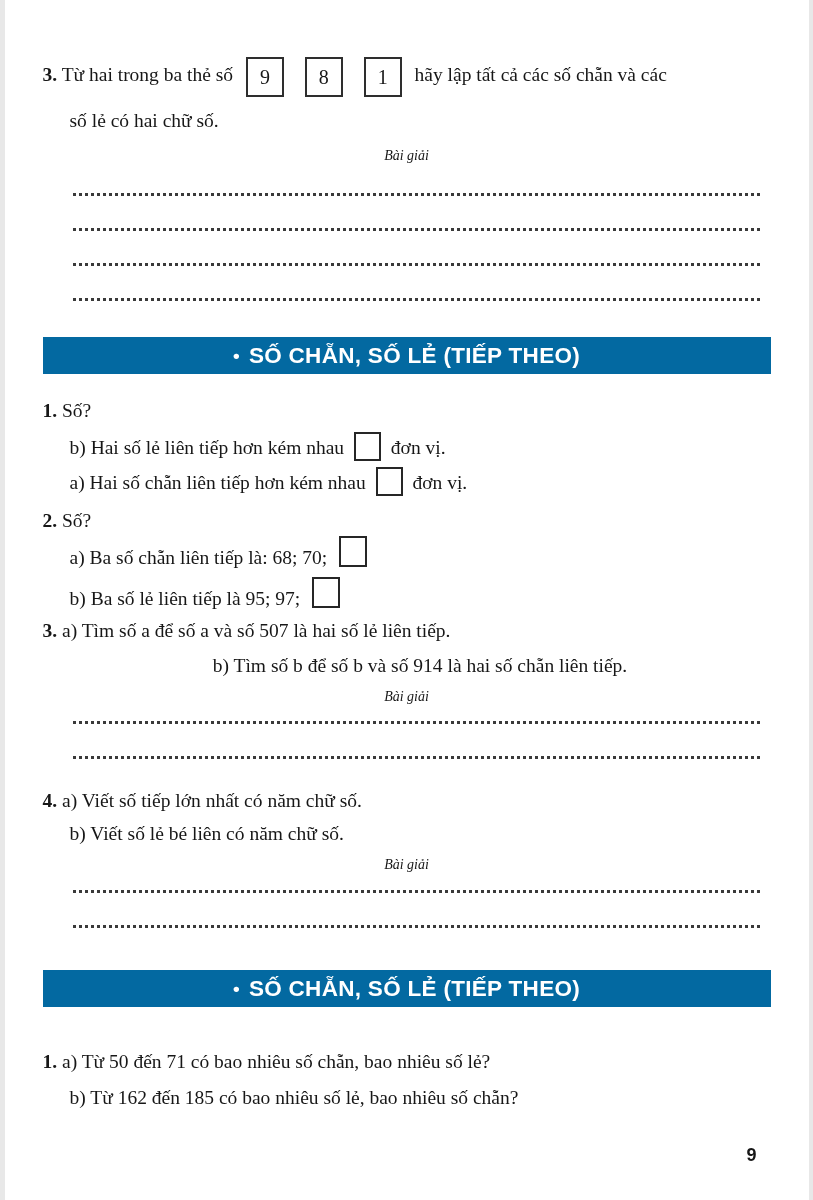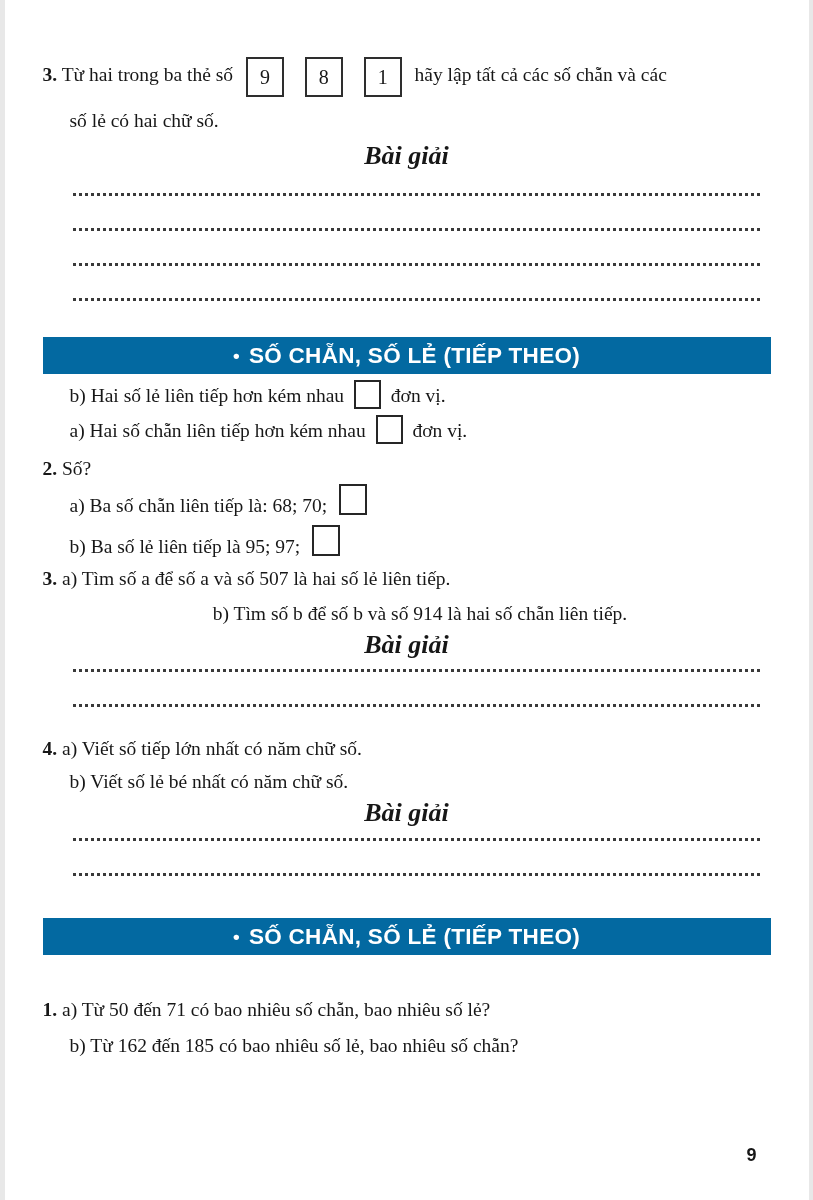--- a/index.html
+++ b/index.html
@@ -16,21 +16,21 @@
   .num-card {
     display:inline-flex; align-items:center; justify-content:center;
     width:38px; height:40px; border:2px solid #2e2e2e; background:#fff;
     font-size:20px; line-height:1; margin:0 8px; vertical-align:middle;
   }
   .blank-box {
     display:inline-block; width:27px; height:29px; border:2px solid #262626;
     background:#fff; vertical-align:-7px; margin:0 5px;
   }
   .blank-box.raised { width:28px; height:31px; vertical-align:-3px; margin-left:7px; }
-  .solution { text-align:center; font-weight:bold; font-style:italic; font-size:26px; line-height:28px; }
+  .solution { text-align:center; font-weight:normal; font-style:italic; font-size:14px; line-height:28px; }
   .answer-line { height:35px; border-bottom:3px dotted #3a3a3a; margin-left:30px; width:687px; }
   .answer-line.first-short { height:14px; }
   .answer-line.first-mid { height:13px; }
   .banner {
     background:#0369a1; color:#ffffff; height:37px; line-height:37px;
     text-align:center; font-family:"Liberation Sans","DejaVu Sans",sans-serif;
     font-weight:bold; font-size:22.5px; letter-spacing:0.3px;
   }
   .banner .bullet { font-size:19px; margin-right:9px; vertical-align:1px; }
   .page-number {
@@ -63,20 +63,24 @@
     <div class="answer-line first-short"></div>
     <div class="answer-line"></div>
     <div class="answer-line"></div>
     <div class="answer-line"></div>
   </div>
 
   <div class="banner mt36">
     <span class="bullet">•</span><span>SỐ CHẴN, SỐ LẺ (TIẾP THEO)</span>
   </div>
 
+  <div class="line mt22">
+    <span class="qnum">1.</span>
+    <span>Số?</span>
+  </div>
   <div class="line indent mt6">
     <span>b)</span>
     <span>Hai số lẻ liên tiếp hơn kém nhau</span>
     <span class="blank-box"></span>
     <span>đơn vị.</span>
   </div>
   <div class="line indent mt4">
     <span>a)</span>
     <span>Hai số chẵn liên tiếp hơn kém nhau</span>
     <span class="blank-box"></span>
@@ -115,21 +119,21 @@
     <div class="answer-line"></div>
   </div>
 
   <div class="line mt27">
     <span class="qnum">4.</span>
     <span>a)</span>
     <span>Viết số tiếp lớn nhất có năm chữ số.</span>
   </div>
   <div class="line indent mt3">
     <span>b)</span>
-    <span>Viết số lẻ bé nhất có năm chữ số.</span>
+    <span>Viết số lẻ bé liên có năm chữ số.</span>
   </div>
 
   <div class="solution mt2">Bài giải</div>
 
   <div>
     <div class="answer-line first-short"></div>
     <div class="answer-line"></div>
   </div>
 
   <div class="banner mt42">

